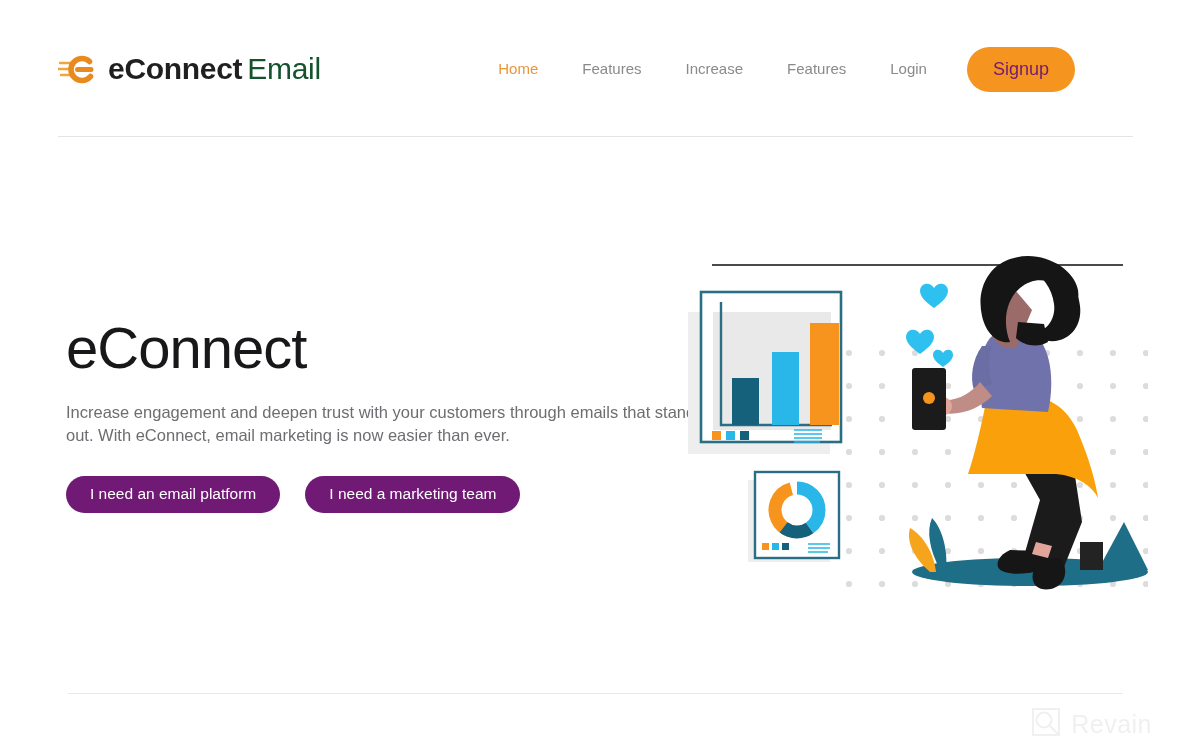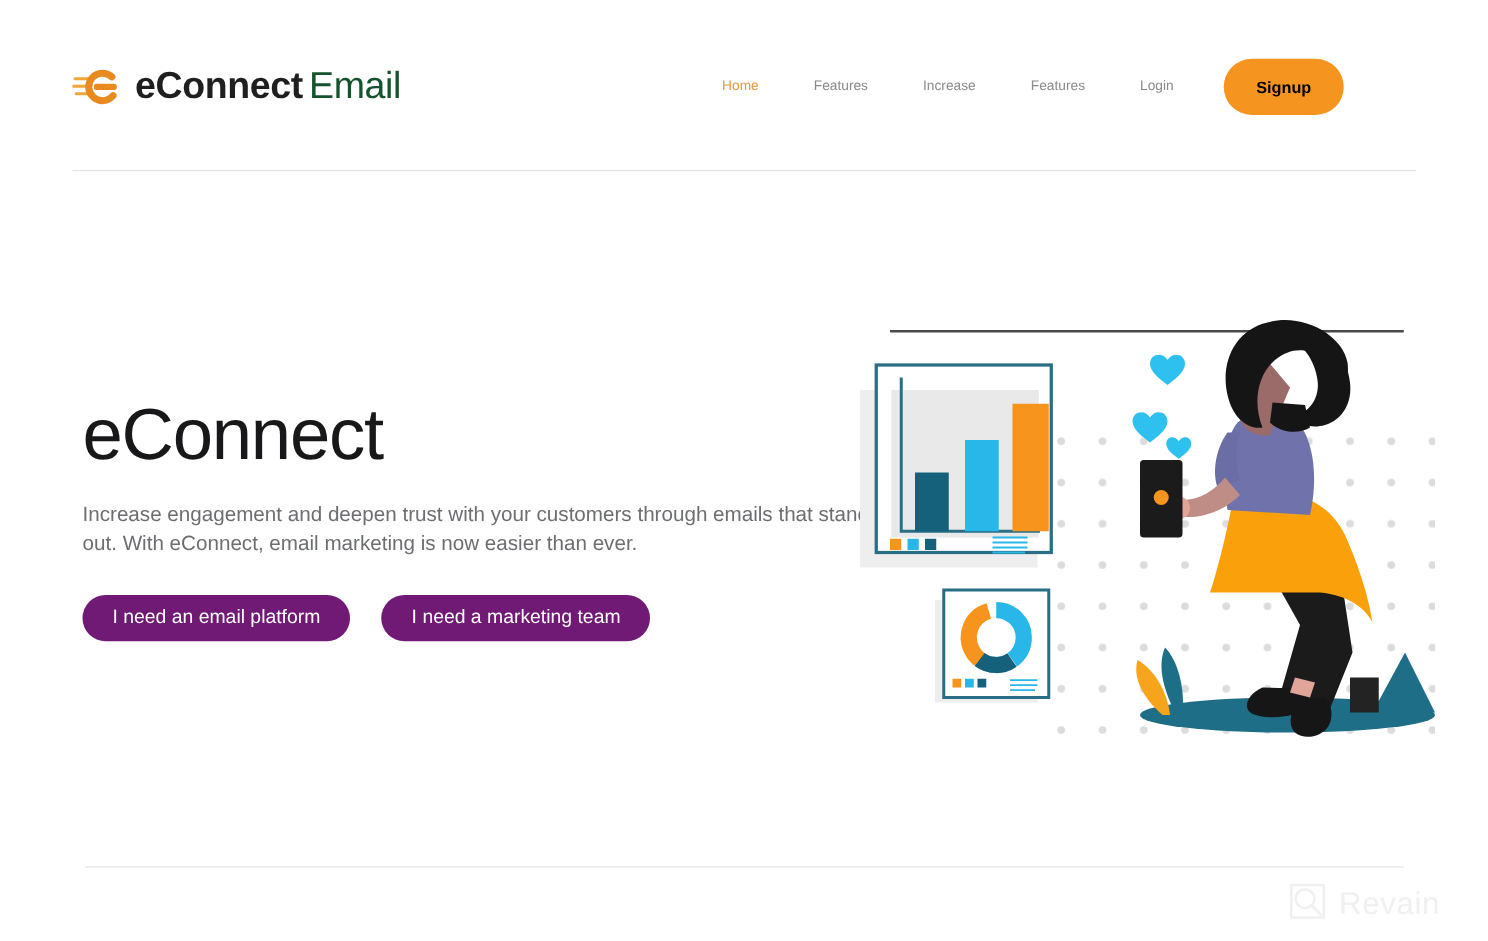--- a/index.html
+++ b/index.html
@@ -16,27 +16,27 @@
     position: absolute; left: 0; top: 0; width: 1190px; height: 137px;
   }
   .logo { position: absolute; left: 58px; top: 48px; display: flex; align-items: center; height: 42px; }
   .logo-mark { width: 42px; height: 34px; flex: 0 0 auto; margin-right: 8px; }
   .logo-text { font-size: 30px; letter-spacing: -0.3px; white-space: nowrap; }
   .logo-text .brand-a { color: #1f1f1f; font-weight: 600; }
   .logo-text .brand-b { color: #14532d; font-weight: 400; margin-left: 5px; }
 
   .nav { position: absolute; right: 115px; top: 46px; display: flex; align-items: center; gap: 0; }
   .nav-item {
-    font-size: 11px; color: #8a8a8a; padding: 0 22px; cursor: pointer;
+    font-size: 15px; color: #8a8a8a; padding: 0 22px; cursor: pointer;
     line-height: 46px; white-space: nowrap;
   }
   .nav-item.active { color: #e8963c; }
   .signup-btn {
-    margin-left: 18px; background: #f5941f; color: #000000;
-    font-size: 13px; font-weight: 700; border: none; border-radius: 24px;
+    margin-left: 18px; background: #f5941f; color: #701a75;
+    font-size: 18px; font-weight: 400; border: none; border-radius: 24px;
     padding: 0 26px; height: 45px; line-height: 45px; cursor: pointer; white-space: nowrap;
   }
   .header-divider {
     position: absolute; left: 58px; top: 136px; width: 1075px; height: 1px;
     background: #e4e4e4;
   }
 
   
   .hero-left { position: absolute; left: 66px; top: 318px; width: 640px; }
   .hero-title {

